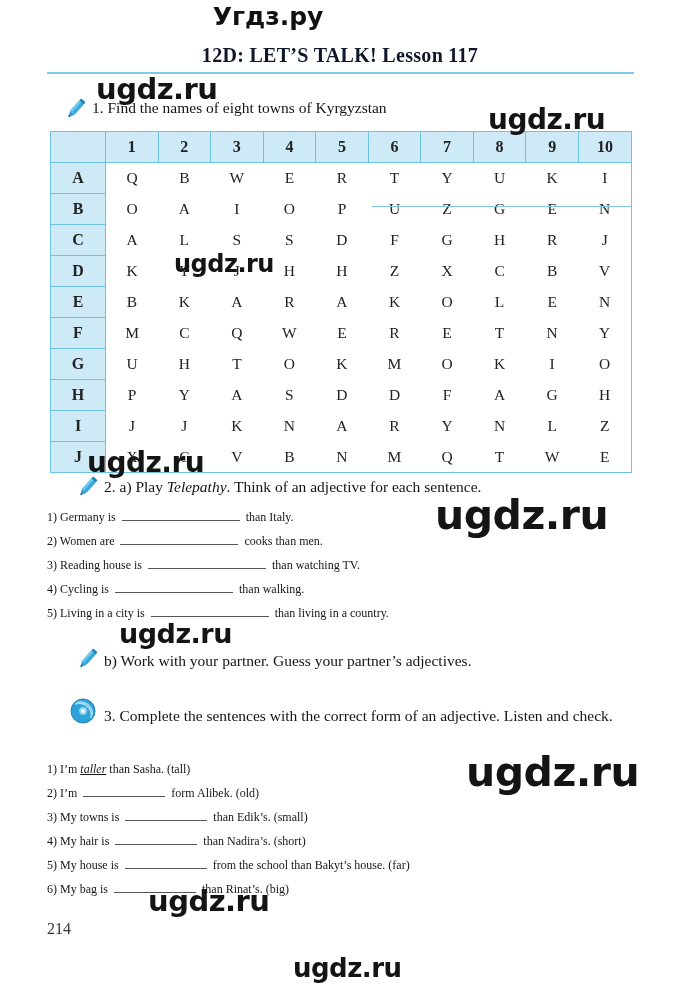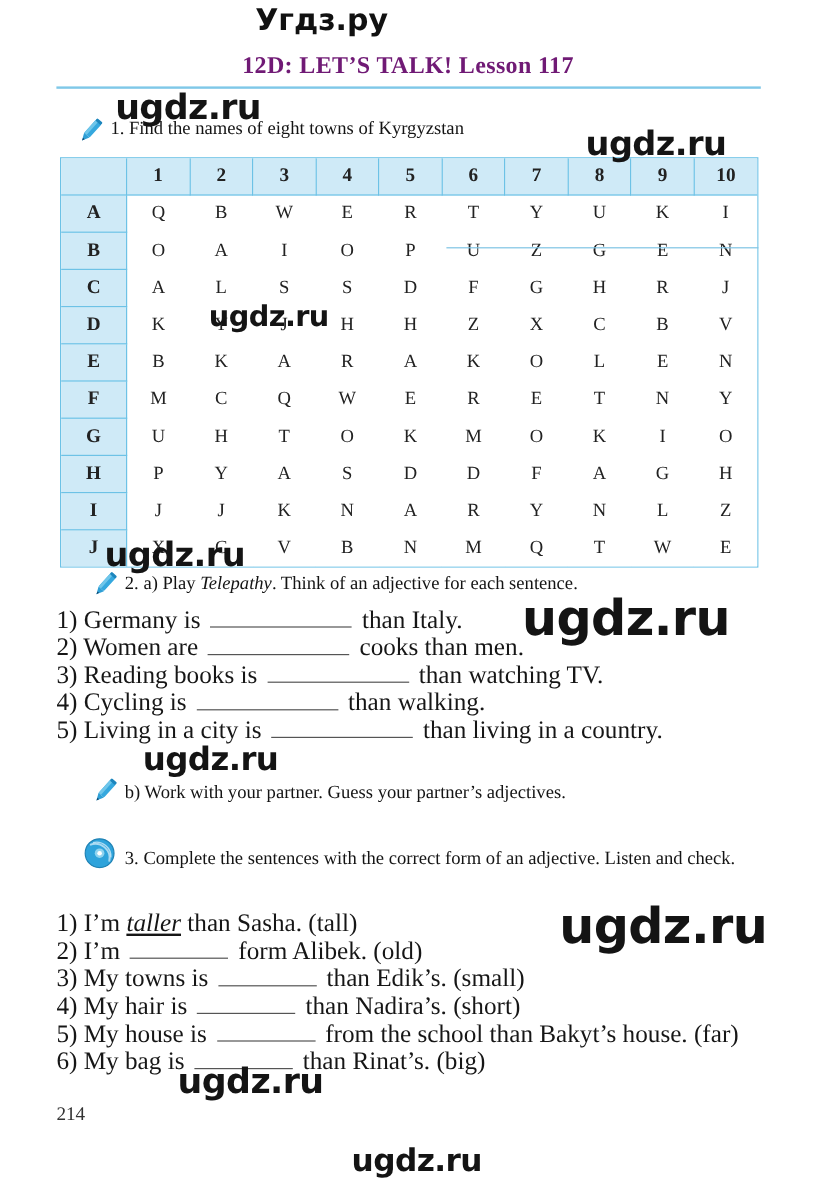--- a/index.html
+++ b/index.html
@@ -43,21 +43,21 @@
   
   .lesson-title {
     position: absolute;
     top: 44px;
     left: 0;
     width: 680px;
     text-align: center;
     font-family: "Liberation Serif", serif;
     font-weight: bold;
     font-size: 20px;
-    color: #701a75;
+    color: #0f172a;
     letter-spacing: 0.3px;
   }
   .title-rule {
     position: absolute;
     top: 72px;
     left: 47px;
     width: 587px;
     height: 2px;
     background: #7fc8e8;
   }
@@ -134,21 +134,21 @@
     position: absolute;
     height: 1.4px;
     background: #7ec4e4;
     z-index: 8;
   }
 
   
   .sent-list {
     position: absolute;
     font-family: "Liberation Serif", serif;
-    font-size: 21px;
+    font-size: 12px;
     color: #161616;
     line-height: 23px;
   }
   .sent-list .line { white-space: nowrap; }
   .blank {
     display: inline-block;
     border-bottom: 1.3px solid #555555;
     vertical-align: baseline;
     height: 15px;
     margin: 0 3px;
@@ -354,21 +354,21 @@
     </g>
   </svg>
 </span>
 <div class="task-head" style="left:104px; top:478px;">
   <span>2. a) Play </span><em class="it">Telepathy</em><span>. Think of an adjective for each sentence.</span>
 </div>
 
 <div class="sent-list" id="ex2-list" style="left:47px; top:505px; width:600px;">
     <div class="line"><span>1) </span><span>Germany is </span><span class="blank" style="width: 118px;"></span><span> than Italy.</span></div>
     <div class="line"><span>2) </span><span>Women are </span><span class="blank" style="width: 118px;"></span><span> cooks than men.</span></div>
-    <div class="line"><span>3) </span><span>Reading books is </span><span class="blank" style="width: 118px;"></span><span> than watching TV.</span></div>
+    <div class="line"><span>3) </span><span>Reading house is </span><span class="blank" style="width: 118px;"></span><span> than watching TV.</span></div>
     <div class="line"><span>4) </span><span>Cycling is </span><span class="blank" style="width: 118px;"></span><span> than walking.</span></div>
     <div class="line"><span>5) </span><span>Living in a city is </span><span class="blank" style="width: 118px;"></span><span> than living in a country.</span></div>
   </div>
 
 <span class="pen-icon" style="left:74px; top:646px;">
   <svg viewBox="0 0 26 26" width="26" height="26" aria-hidden="true">
     <g transform="rotate(42 13 13)">
       <rect x="10.5" y="2.5" width="6" height="15" rx="1" fill="#35a8de"></rect>
       <rect x="10.5" y="2.5" width="2.6" height="15" fill="#6fc6ea"></rect>
       <rect x="10.5" y="1" width="6" height="2.6" rx="1" fill="#1d86bd"></rect>

